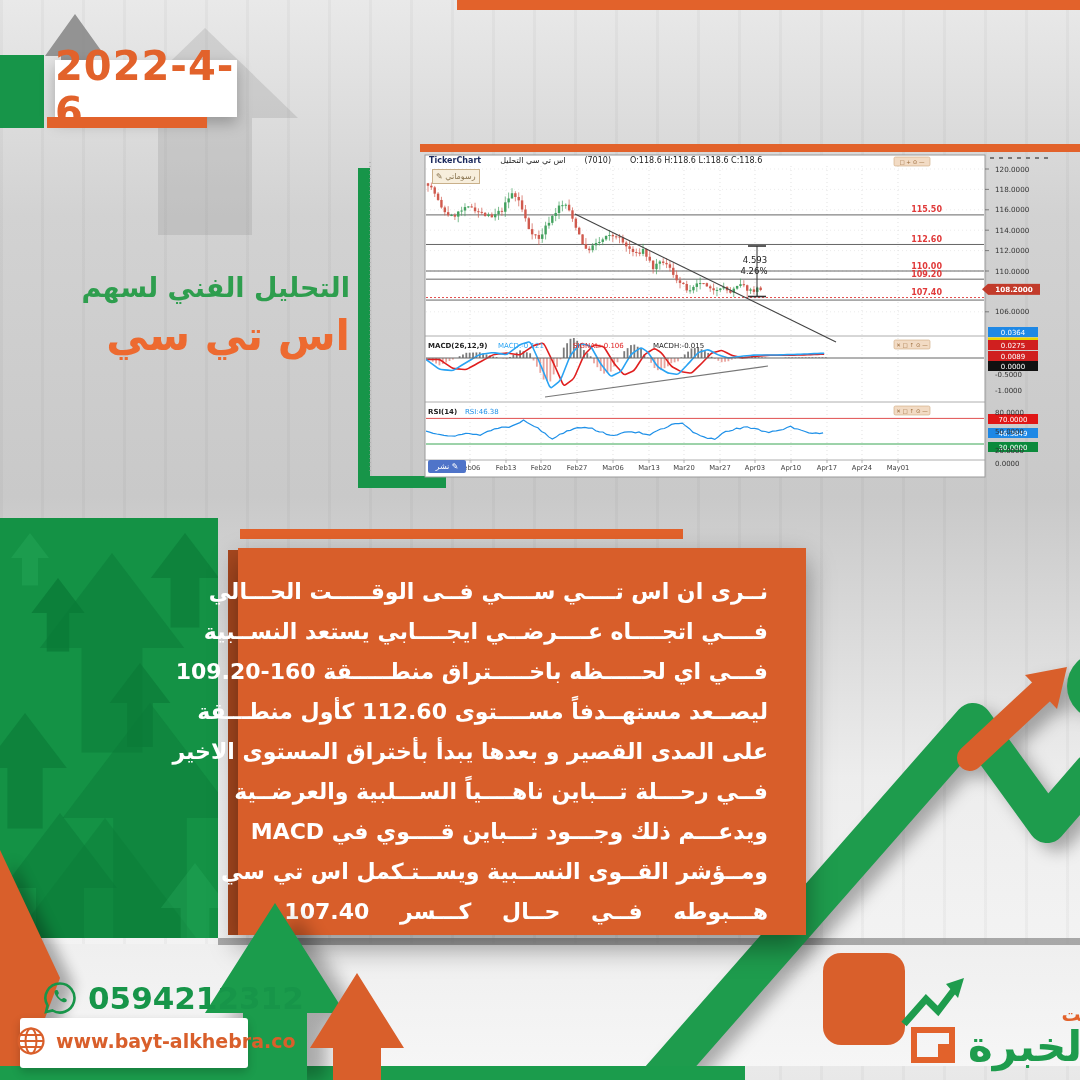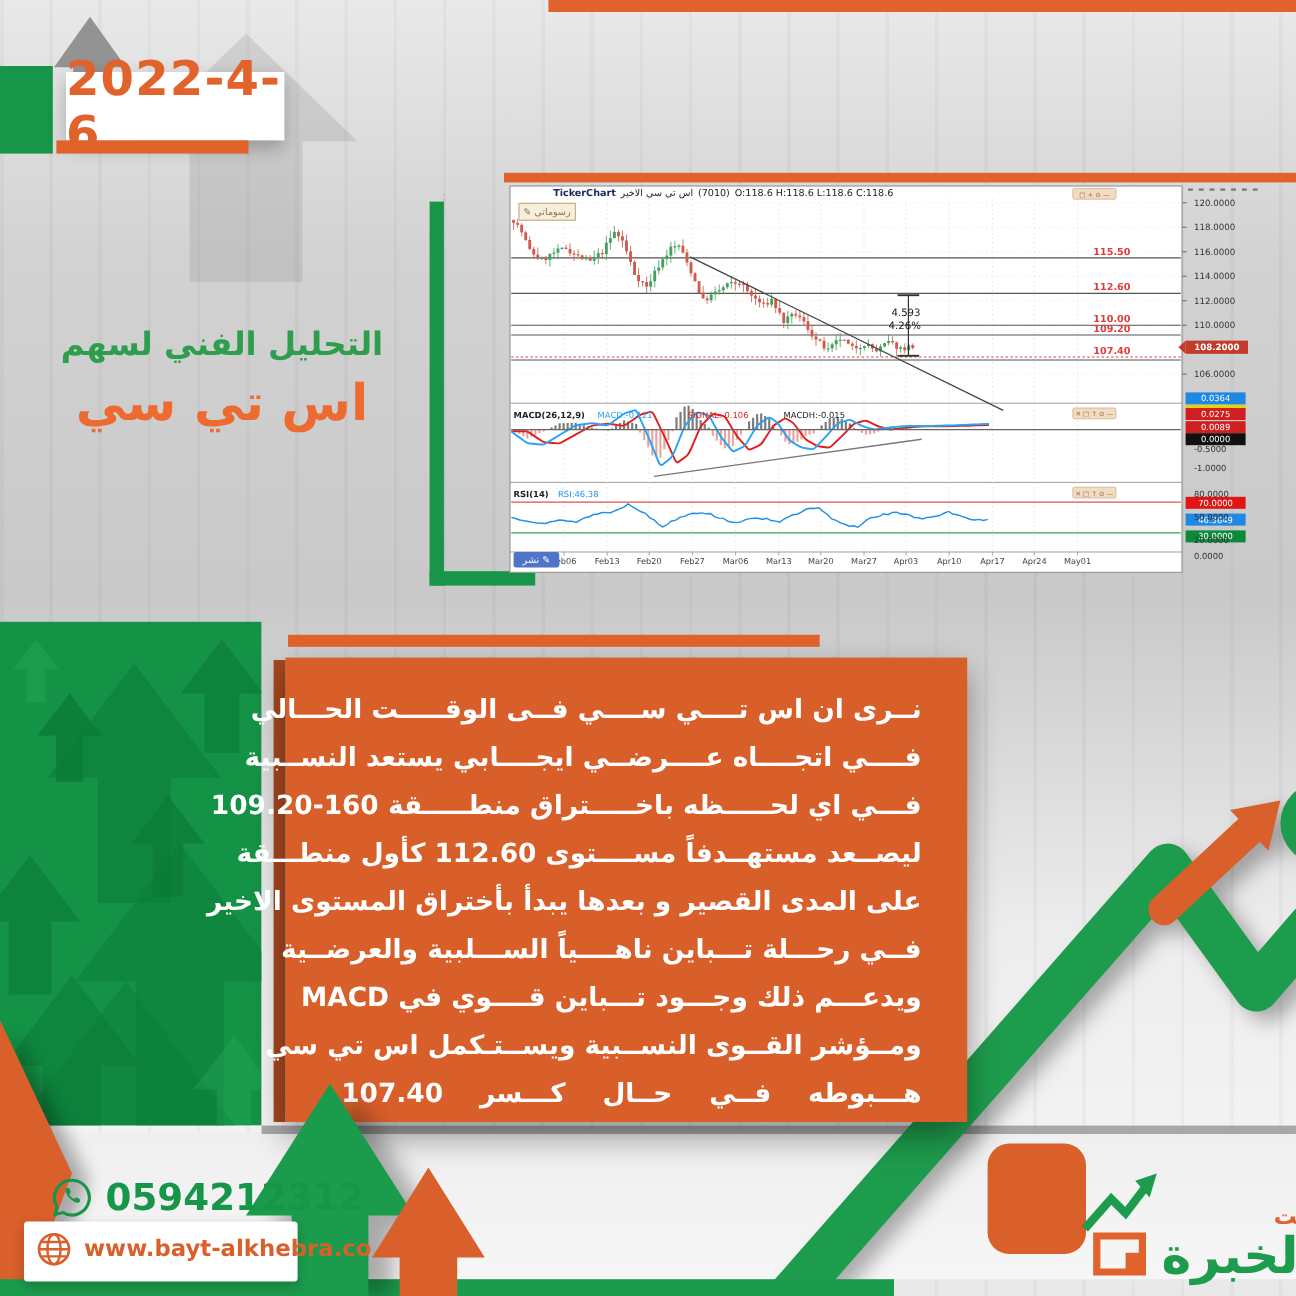--- a/index.html
+++ b/index.html
@@ -5,26 +5,26 @@
   html,body{margin:0;padding:0;background:#d9d9d9;font-family:"DejaVu Sans",sans-serif;}
   .canvas{position:relative;width:1080px;height:1080px;margin:0 auto;overflow:hidden;
     background:linear-gradient(180deg,#e9e9e9 0%,#d2d2d2 20%,#c9c9c9 46%,#ededed 72%,#f3f3f3 88%,#e8e8e8 100%);}
   .canvas::before{content:"";position:absolute;inset:0;
     background:repeating-linear-gradient(90deg,rgba(0,0,0,.030) 0 3px,transparent 3px 41px);
     pointer-events:none;}
   .abs{position:absolute;}
   .bar-orange{background:#E2622B;}
   .date-box{background:#fff;box-shadow:0 6px 14px rgba(0,0,0,.25);display:flex;align-items:center;justify-content:center;}
   .date-text{color:#E2622B;font-weight:bold;font-size:40px;letter-spacing:1px;direction:ltr;}
-  .title-wrap{text-align:center;direction:rtl;}
+  .title-wrap{direction:rtl;}
   .subtitle{color:#2E9E4E;font-weight:bold;font-size:27px;line-height:32px;}
   .main-title{color:#ED6A30;font-weight:bold;font-size:42px;line-height:64px;}
   .bracket{background:#179549;}
   .chartbox{background:transparent;}
-  .titlebar{display:flex;gap:4px;align-items:flex-end;font-size:8px;color:#222;direction:ltr;white-space:nowrap;margin-left:32px;}
+  .titlebar{display:flex;gap:19px;align-items:flex-end;font-size:8px;color:#222;direction:ltr;white-space:nowrap;}
   .titlebar .app{font-weight:bold;color:#1b2a5e;}
   .watermark{background:#F7EEDC;border:1px solid #c9b08a;color:#8a7550;font-size:8px;padding:0 3px;line-height:13px;}
   .publish-btn{background:#4F74C9;border-radius:2px;color:#fff;font-size:8px;line-height:13px;text-align:center;direction:rtl;}
   .orange-box{background:#D85E2A;box-shadow:0 12px 26px rgba(0,0,0,.40);}
   .orange-spine{background:#A8481F;}
   .analysis{direction:rtl;color:#fff;font-weight:bold;font-size:22px;}
   .aline{line-height:40px;text-align:justify;text-align-last:justify;white-space:nowrap;}
   .gray-strip{background:#9a9a9a;opacity:.85;}
   .bottom-band{background:linear-gradient(180deg,#efefef,#f6f6f6);}
   .green-strip{background:#1B9C4C;}
@@ -518,21 +518,21 @@
         <text x="423" y="318" font-size="6.8" fill="#444" text-anchor="middle" font-weight="normal">Apr10</text>
         <line x1="459" y1="308" x2="459" y2="311" stroke="#888" stroke-width="0.6"></line>
         <text x="459" y="318" font-size="6.8" fill="#444" text-anchor="middle" font-weight="normal">Apr17</text>
         <line x1="494" y1="308" x2="494" y2="311" stroke="#888" stroke-width="0.6"></line>
         <text x="494" y="318" font-size="6.8" fill="#444" text-anchor="middle" font-weight="normal">Apr24</text>
         <line x1="530" y1="308" x2="530" y2="311" stroke="#888" stroke-width="0.6"></line>
         <text x="530" y="318" font-size="6.8" fill="#444" text-anchor="middle" font-weight="normal">May01</text>
       </svg>
     <div class="abs titlebar" style="left:61px;top:4px;">
       <span class="app">TickerChart</span>
-      <span dir="rtl">اس تي سي الاخير</span>
+      <span dir="rtl">اس تي سي التحليل</span>
       <span>(7010)</span>
       <span>O:118.6  H:118.6  L:118.6  C:118.6</span>
     </div>
     <div class="abs watermark" style="left:64px;top:17px;">
       <span>✎</span>
       <span>رسوماتي</span>
     </div>
     <div class="abs publish-btn" style="left:60px;top:308px;width:38px;height:13px;">
       <span>✎</span>
       <span>نشر</span>
@@ -613,21 +613,21 @@
   </svg>
 
   <div class="abs white-card" style="left:20px;top:1018px;width:228px;height:50px;"></div>
   <div class="abs contact-row" style="left:42px;top:980px;">
     <svg width="36" height="36" viewBox="0 0 36 36">
       <path d="M18 3.5A14.5 14.5 0 0 0 5.6 25.6L4 32l6.6-1.5A14.5 14.5 0 1 0 18 3.5z" fill="none" stroke="#179549" stroke-width="2.6"></path>
       <path d="M13.2 10.4c.5-.5 2.4-.4 2.7.3l.9 2c.2.5-.3 1.4-.8 1.8-.4.3-.2 1.5 1.3 3s2.7 1.7 3 1.3c.4-.5 1.3-1 1.8-.8l2 .9c.7.3.8 2.2.3 2.7-3.4 3.4-14.6-7.8-11.2-11.2z" fill="#179549"></path>
     </svg>
     <span class="phone-text">0594212312</span>
   </div>
-  <div class="abs contact-row" style="left:30px;top:1026px;">
+  <div class="abs contact-row" style="left:16px;top:1026px;">
     <svg width="30" height="30" viewBox="0 0 30 30">
       <circle cx="15" cy="15" r="12.5" fill="none" stroke="#D95F2B" stroke-width="2.2"></circle>
       <ellipse cx="15" cy="15" rx="5.5" ry="12.5" fill="none" stroke="#D95F2B" stroke-width="2"></ellipse>
       <line x1="2.5" y1="15" x2="27.5" y2="15" stroke="#D95F2B" stroke-width="2"></line>
       <line x1="4.5" y1="9" x2="25.5" y2="9" stroke="#D95F2B" stroke-width="2"></line>
       <line x1="4.5" y1="21" x2="25.5" y2="21" stroke="#D95F2B" stroke-width="2"></line>
     </svg>
     <span class="web-text">www.bayt-alkhebra.co</span>
   </div>
 

